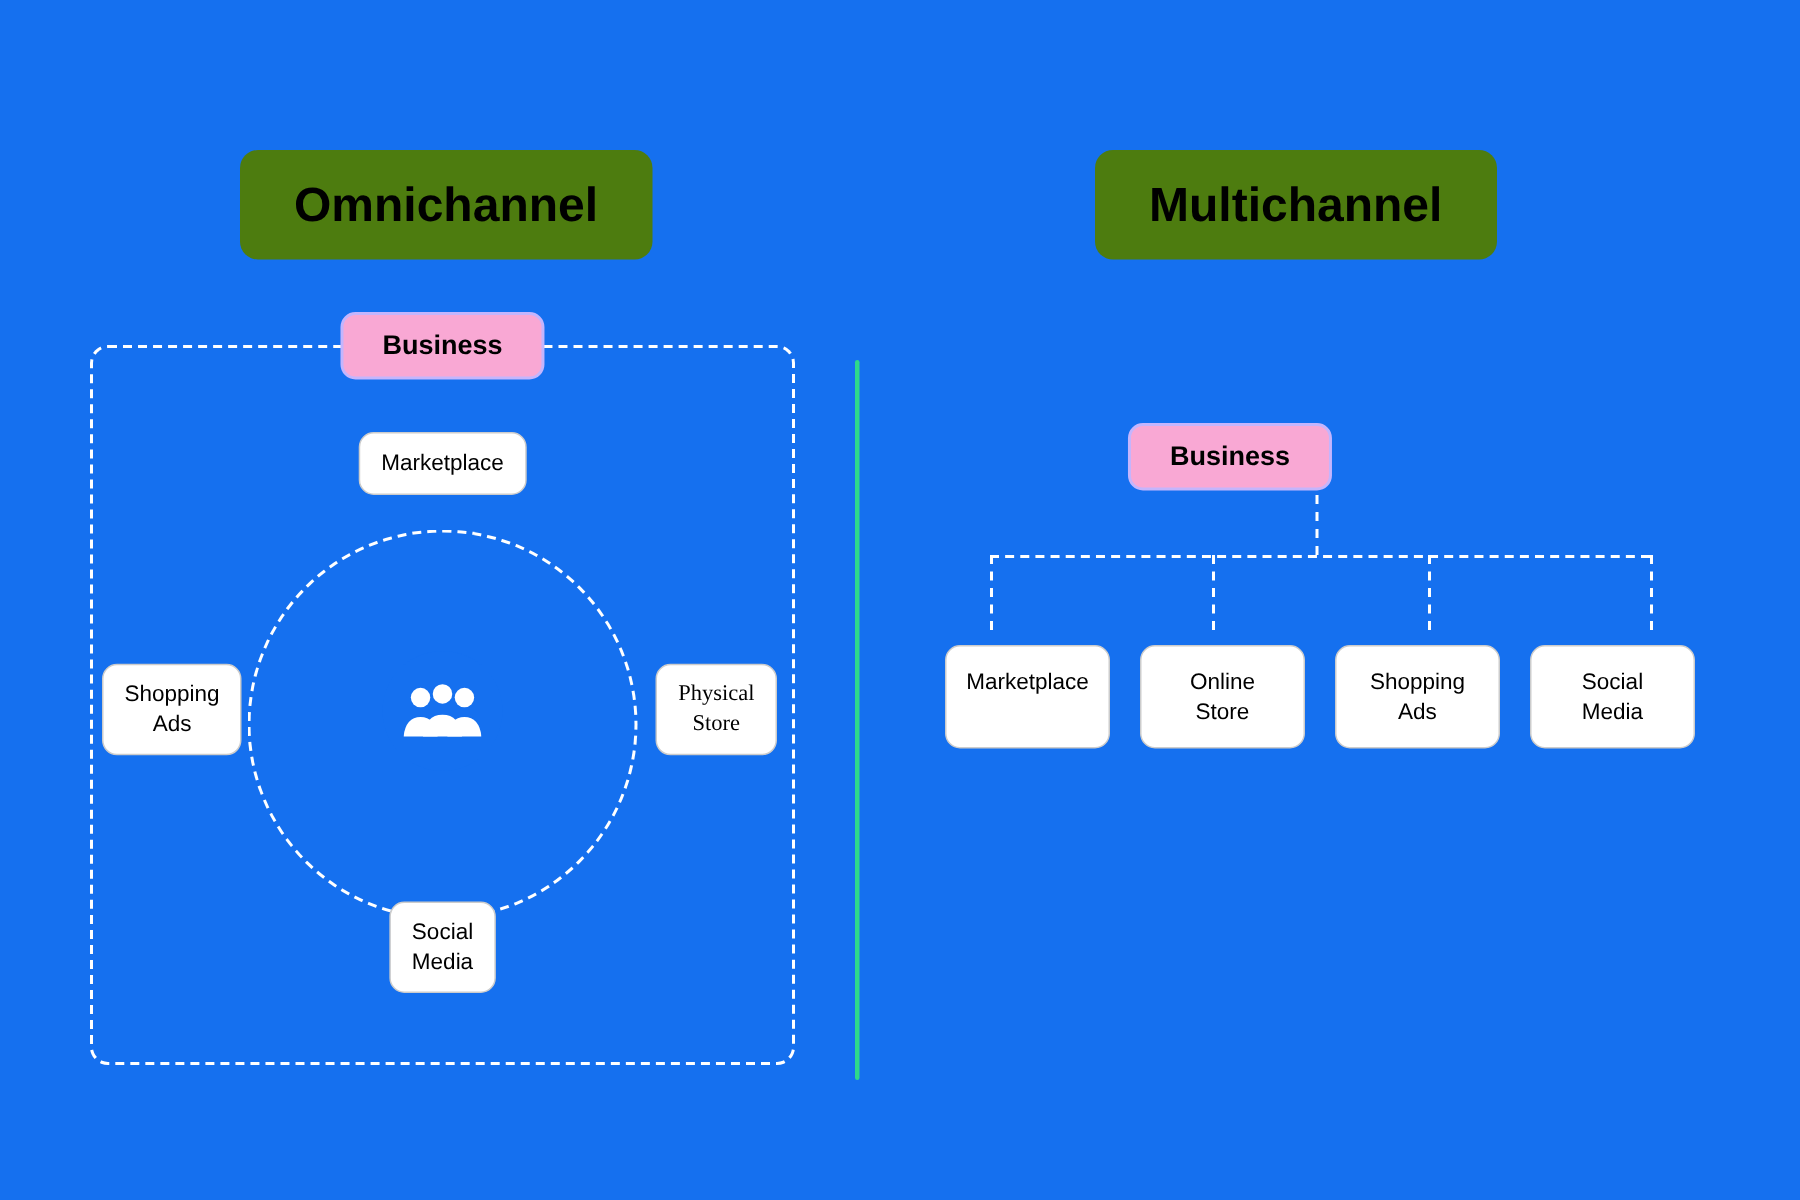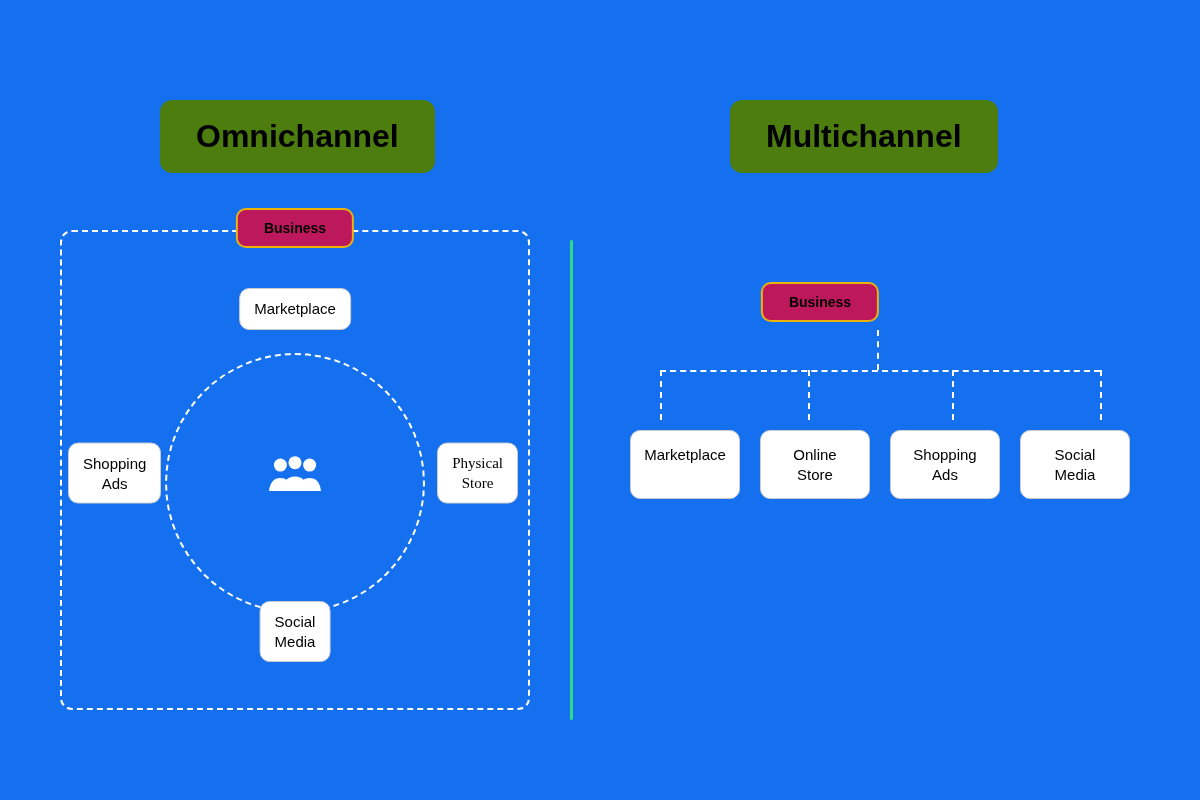--- a/index.html
+++ b/index.html
@@ -44,28 +44,28 @@
       top: 230px;
       width: 470px;
       height: 480px;
       border: 2.5px dashed #fff;
       border-radius: 12px;
     }
 
     
     .business-box {
       position: absolute;
-      background: #be185d;
+      background: #f9a8d4;
       border-radius: 10px;
       font-weight: 800;
-      font-size: 14px;
+      font-size: 18px;
       color: #000;
       padding: 10px 26px;
       text-align: center;
-      border: 2px solid #eab308;
+      border: 2px solid #c4b5fd;
       white-space: nowrap;
     }
 
     .omni-business {
       top: -24px;
       left: 50%;
       transform: translateX(-50%);
     }
 
     

